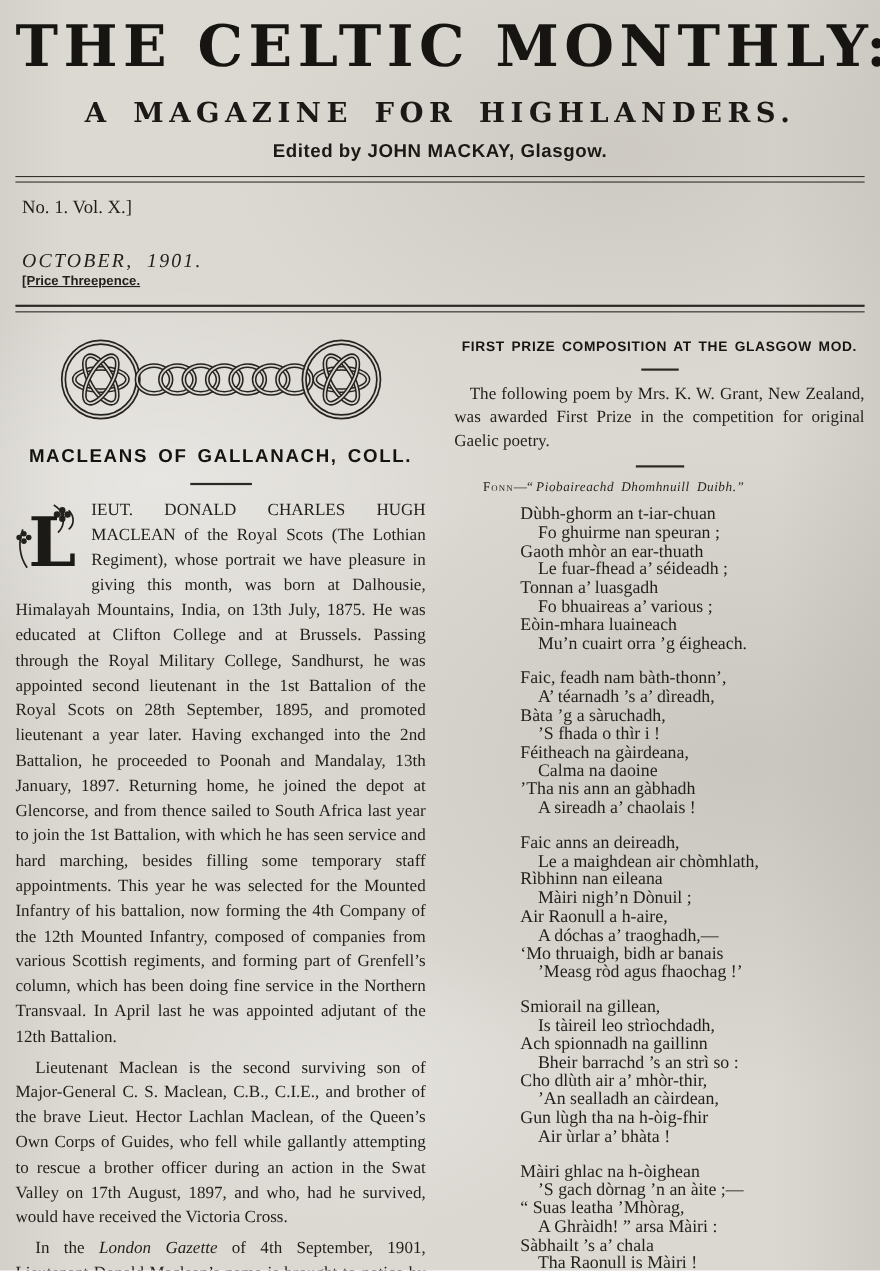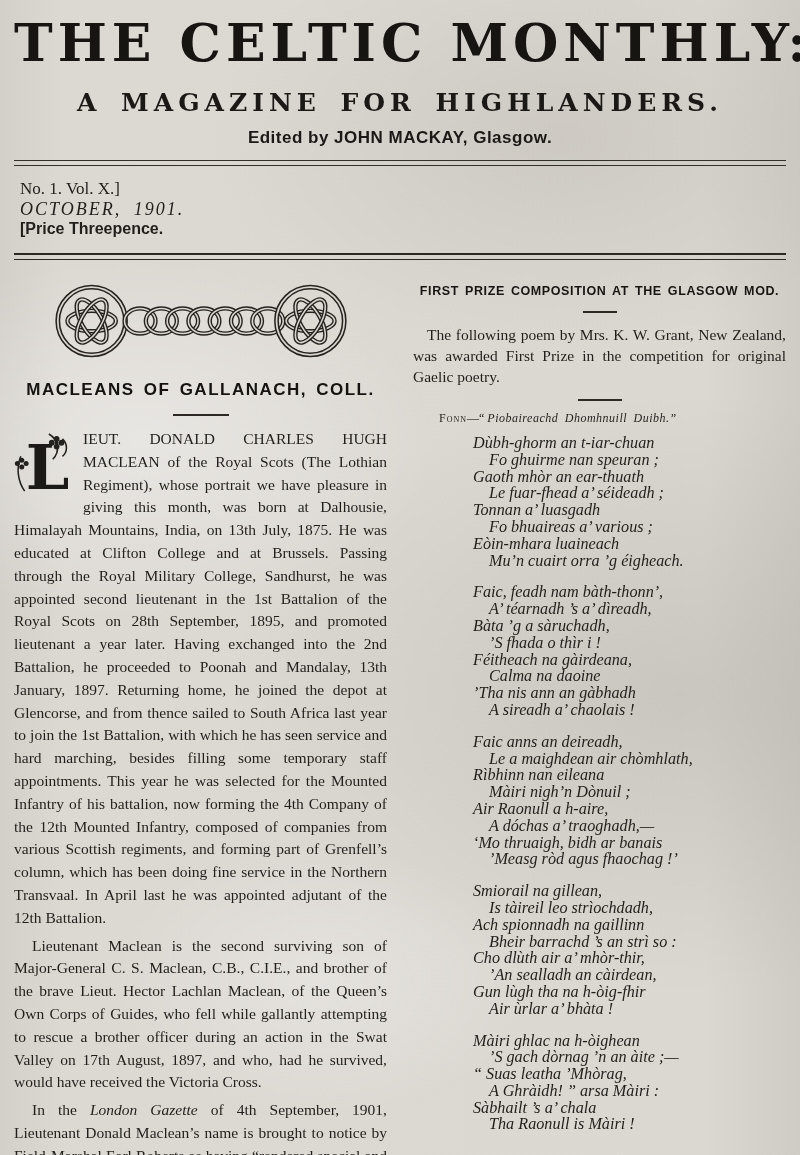--- a/index.html
+++ b/index.html
@@ -25,22 +25,22 @@
     font-size:25px;letter-spacing:5px;word-spacing:6px;color:#1b1916;white-space:nowrap;
   }
   .mast-byline{
     margin-top:11px;font-family:"Liberation Sans", sans-serif;font-weight:bold;
     font-size:17px;letter-spacing:0.5px;color:#1b1916;
   }
   .rule-a{margin-top:12px;height:4px;border-top:1.5px solid #33302b;border-bottom:1px solid #33302b;}
   .rule-b{height:4px;border-top:2.5px solid #2c2925;border-bottom:1px solid #2c2925;}
   .issue-bar{display:flex;justify-content:space-between;align-items:baseline;padding:13px 6px 15px;flex-direction:column;}
   .issue-no{font-size:17px;}
-  .issue-date{font-style:italic;font-size:18px;letter-spacing:2px;word-spacing:6px;}
-  .issue-price{font-family:"Liberation Sans", sans-serif;font-weight:bold;font-size:16px;}
+  .issue-date{font-style:italic;font-size:18px;letter-spacing:2px;word-spacing:6px;margin-top:28px;}
+  .issue-price{font-family:"Liberation Sans", sans-serif;font-weight:bold;font-size:12px;text-decoration:underline;}
   
   .columns{display:flex;gap:26px;margin-top:16px;}
   .col{flex:1;min-width:0;}
   
   .ornament-wrap{text-align:center;margin:4px 0 2px;}
   .art-heading{
     font-family:"Liberation Sans", sans-serif;font-weight:bold;font-size:17px;
     letter-spacing:1.5px;word-spacing:3px;text-align:center;margin:14px 0 0;color:#151310;
   }
   .short-rule{width:56px;border-top:2px solid #2c2925;margin:14px auto 12px;}
@@ -59,21 +59,21 @@
     letter-spacing:2.5px;text-align:center;margin-top:15px;color:#151310;
   }
   .short-rule.r1{width:34px;margin:13px auto 11px;}
   .short-rule.r2{width:44px;margin:12px auto 10px;}
   .intro{font-size:15.5px;line-height:21px;text-align:justify;text-indent:14px;}
   .fonn{margin:4px 0 9px 26px;font-size:12px;white-space:nowrap;}
   .fonn-label{font-variant:small-caps;letter-spacing:1px;}
   .fonn-title{font-style:italic;letter-spacing:0.5px;word-spacing:3px;}
   .poem{margin-left:60px;font-size:16.2px;line-height:16.8px;}
   .stanza{margin-bottom:15px;}
-  .poem-line{white-space:nowrap;font-style:italic;}
+  .poem-line{white-space:nowrap;}
   .poem-line.ind{margin-left:16px;}
 </style>
 </head>
 <body>
 
 <div class="page">
 
   <div class="masthead">
     <div class="mast-title">THE CELTIC MONTHLY:</div>
     <div class="mast-subtitle">A MAGAZINE FOR HIGHLANDERS.</div>

